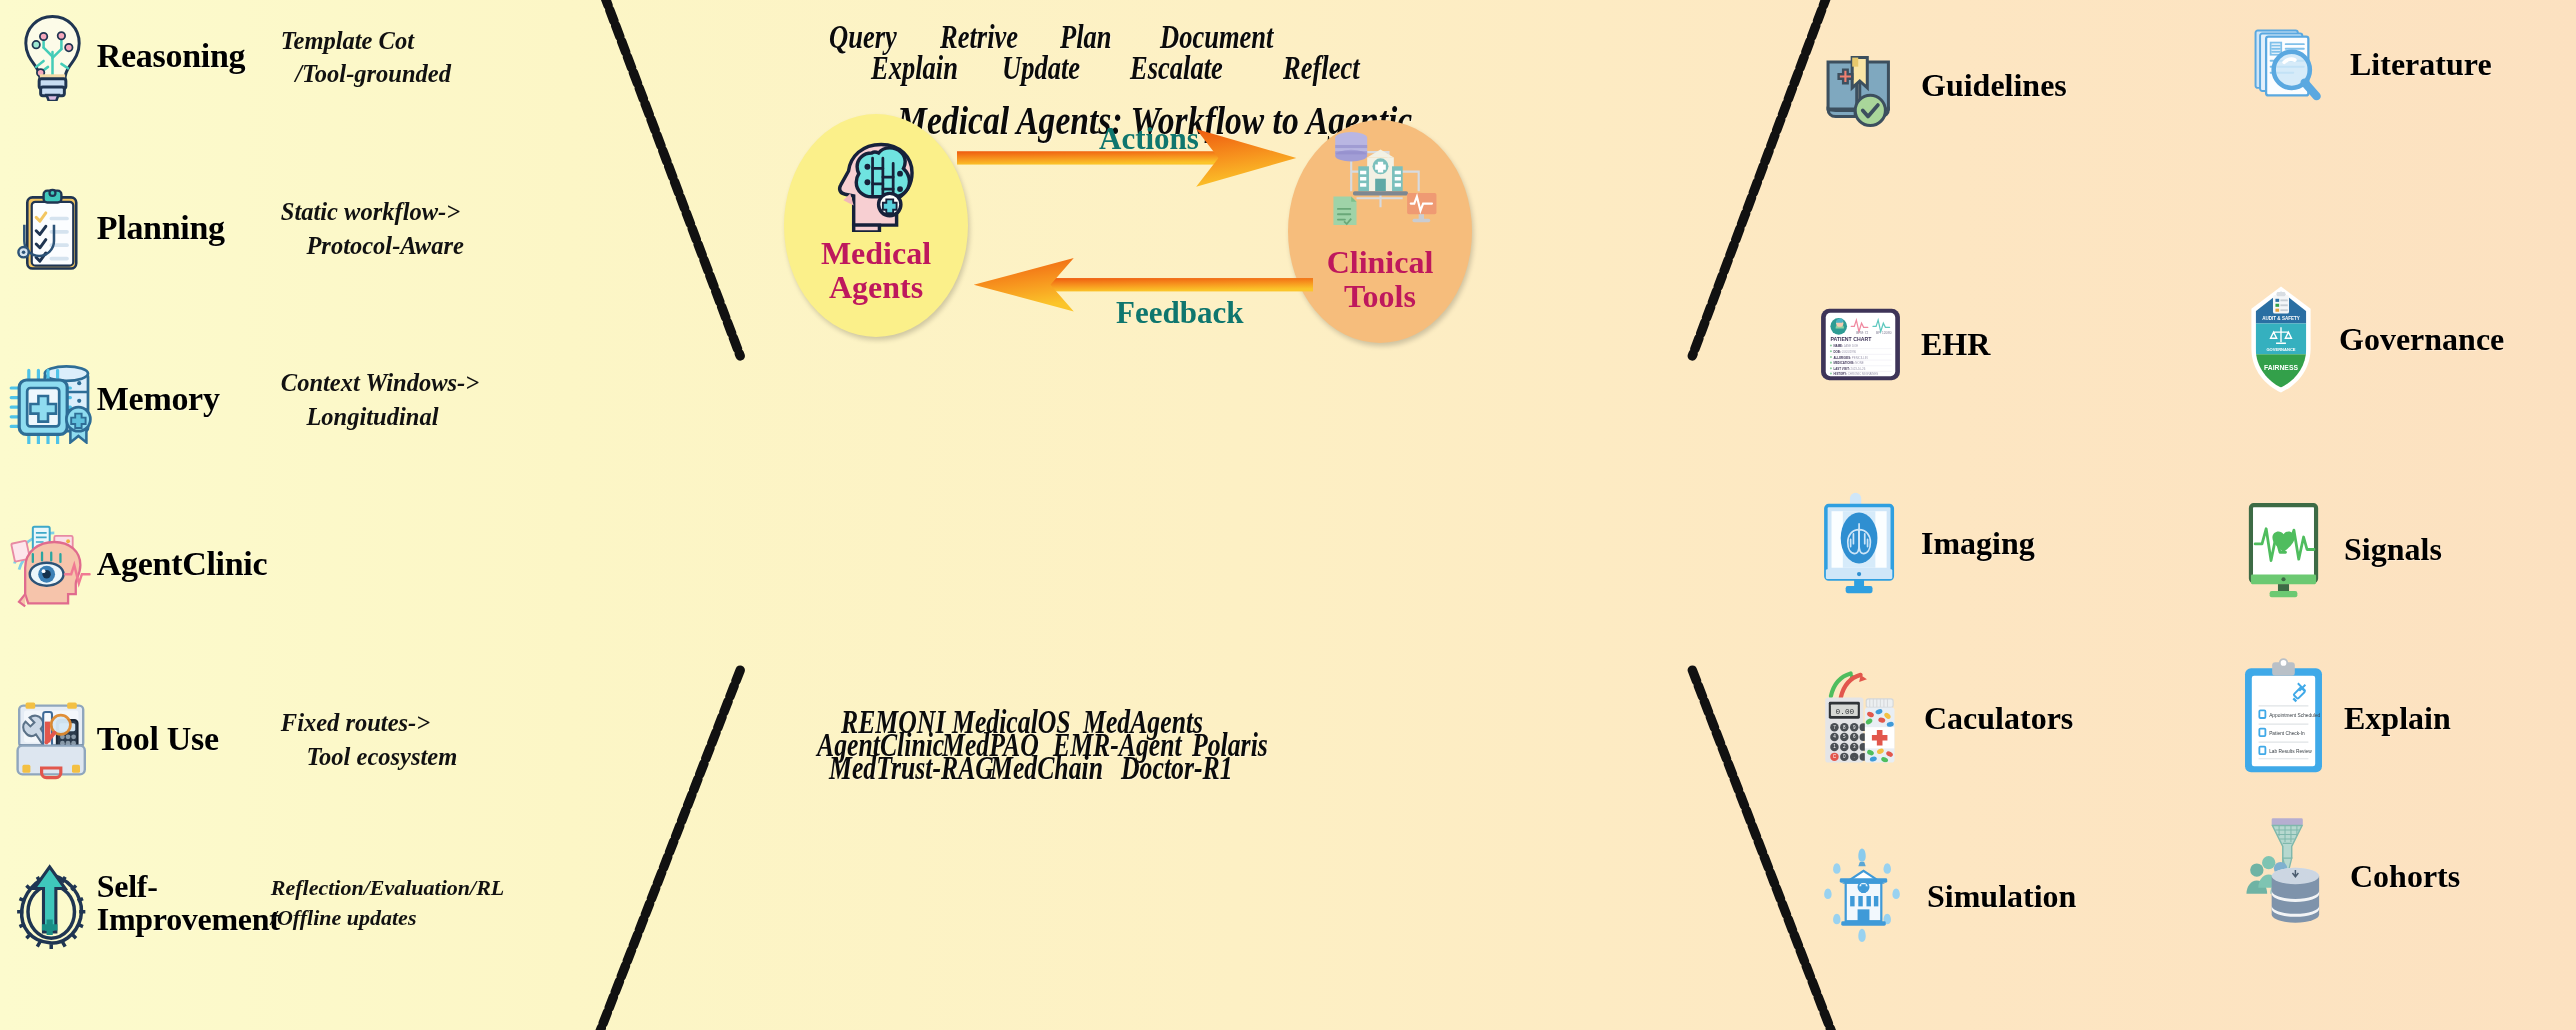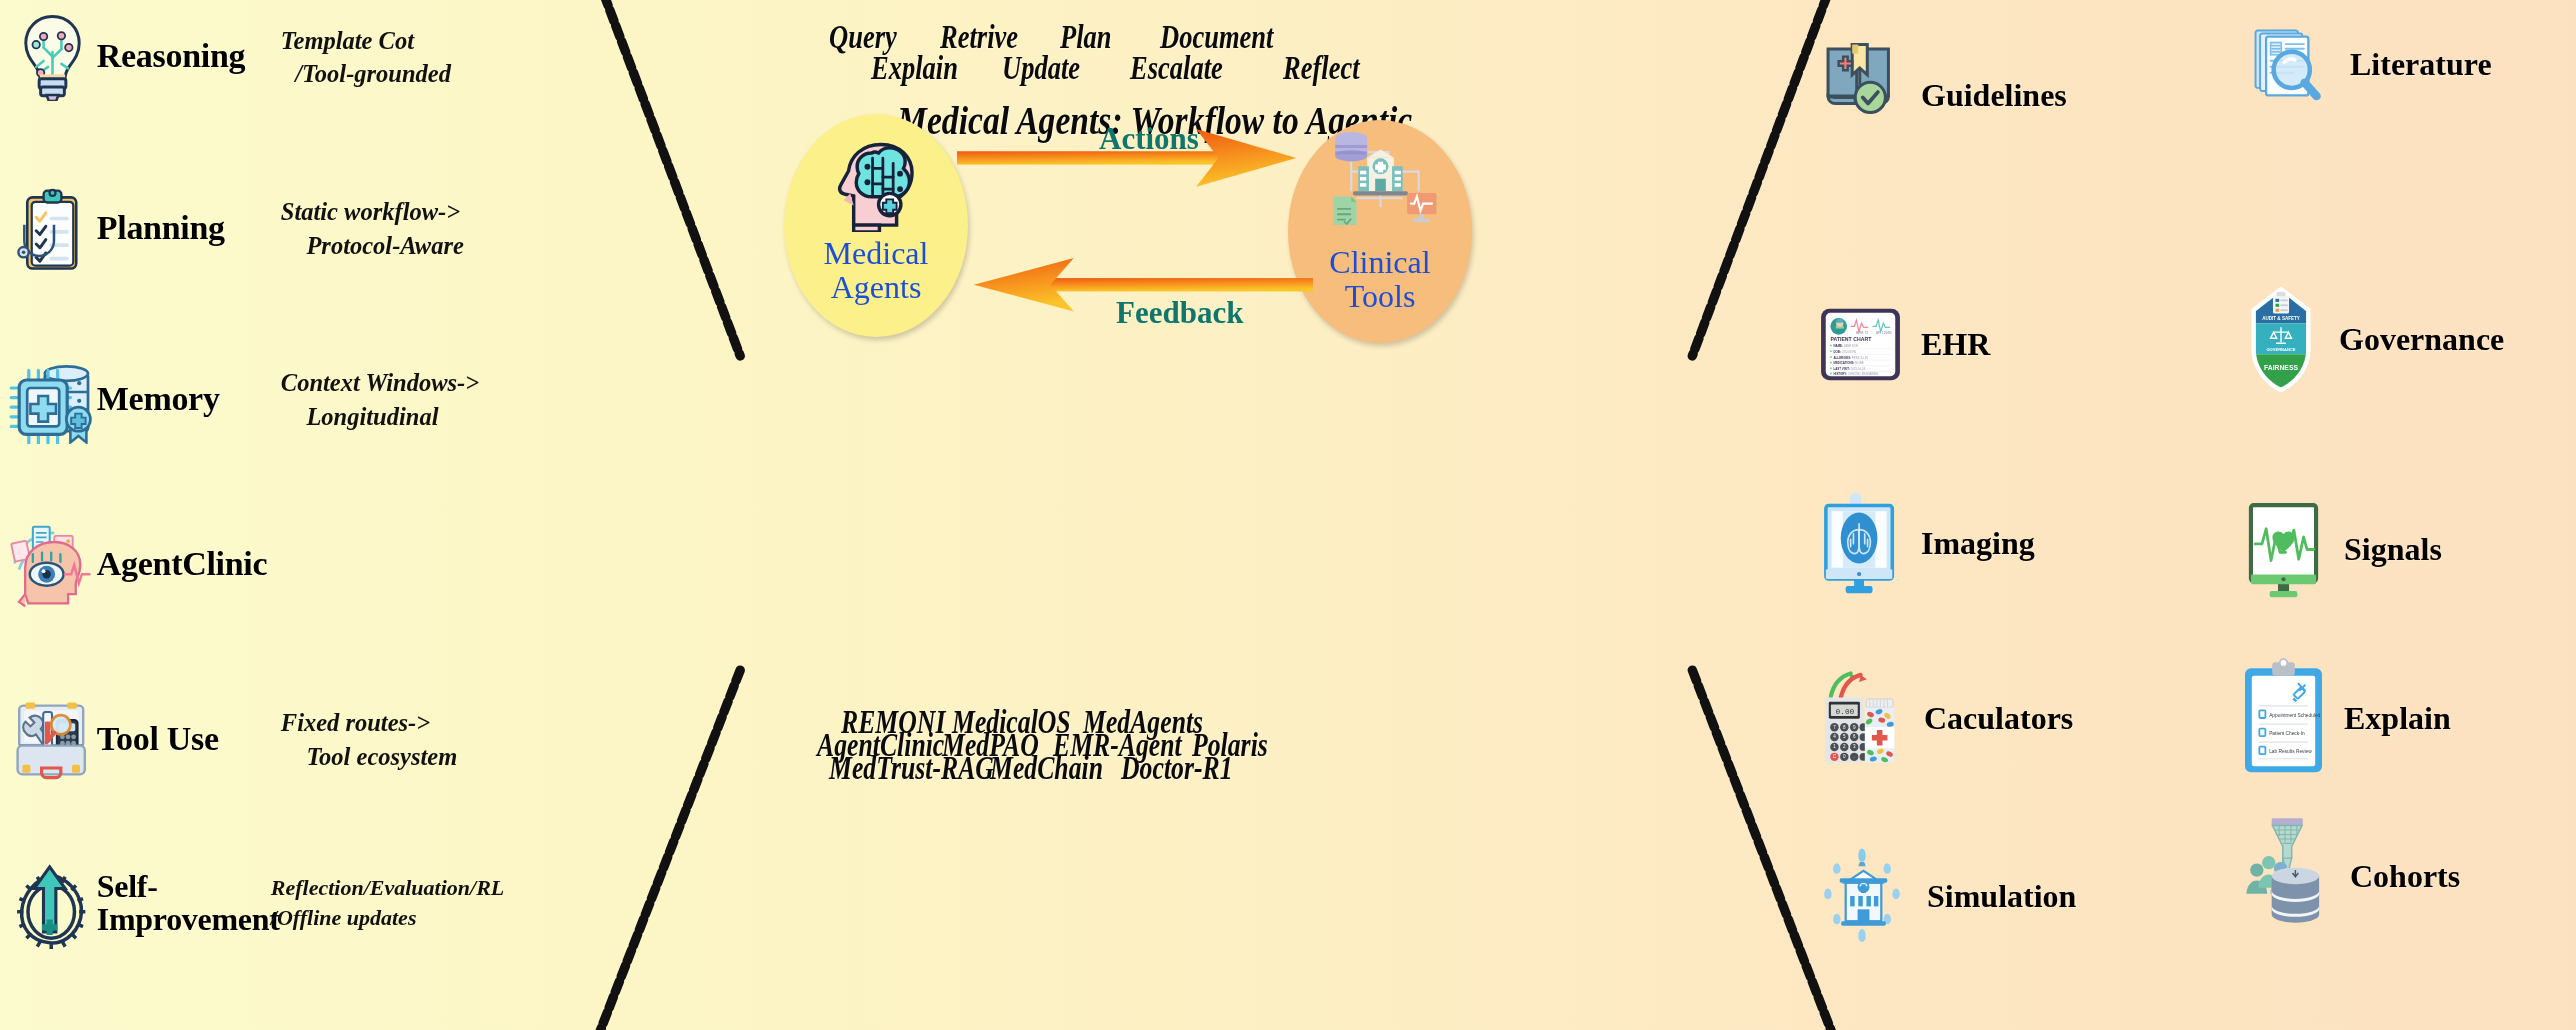--- a/index.html
+++ b/index.html
@@ -58,21 +58,21 @@
   }
 
   .node{
     position:absolute;border-radius:50%;
     display:flex;flex-direction:column;align-items:center;justify-content:flex-start;
     box-shadow:1.7px 3.3px 5.6px rgba(0,0,0,.18);
   }
   #agents-node{left:127px;top:114px;width:184px;height:223px;background:#fbf08a;}
   #tools-node{left:631px;top:120px;width:184px;height:223px;background:#f6bd7c;}
   .node-label{
-    font-family:"Liberation Serif",serif;font-weight:normal;font-size:32px;color:#1d4ed8;
+    font-family:"Liberation Serif",serif;font-weight:bold;font-size:32px;color:#be185d;
     text-align:center;line-height:1.06;margin-top:5.6px;
   }
   .node-icon{width:106px;height:103px;margin-top:14.5px;}
 
   .flow-label{
     position:absolute;font-family:"Liberation Serif",serif;font-weight:bold;
     font-size:31px;color:#0f766e;white-space:nowrap;
   }
 
   
@@ -429,21 +429,21 @@
 
     <div class="sys-row" style="left:172px;top:750px;">
       <div class="sys" style="width:161px">MedTrust-RAG</div>
       <div class="sys" style="width:131px">MedChain</div>
       <div class="sys" style="width:139px">Doctor-R1</div>
     </div>
   </div>
 
   <div id="right-column">
 
-    <div class="tool-cell" style="left:22px;top:31px;align-items:flex-end;">
+    <div class="tool-cell" style="left:22px;top:44px;">
       <div class="tool-icon">
         <svg viewBox="0 0 110 110" width="83" height="83">
           <path d="M12 24h38v62H12z" fill="#7fa8bf" stroke="#3c4f5e" stroke-width="4"></path>
           <path d="M54 24h38v62H54z" fill="#7fa8bf" stroke="#3c4f5e" stroke-width="4"></path>
           <path d="M12 86c0 6 4 10 10 10h26v-8H22c-6 0-10-2-10-2z" fill="#7fa8bf" stroke="#3c4f5e" stroke-width="4"></path>
           <path d="M92 86c0 6-4 10-10 10H56v-8h26c6 0 10-2 10-2z" fill="#7fa8bf" stroke="#3c4f5e" stroke-width="4"></path>
           <path d="M44 18h20v40l-10-9-10 9z" fill="#fae6a6" stroke="#3c4f5e" stroke-width="4"></path>
           <path d="M44 18h8v12h-8z" fill="#e8c96c"></path>
           <path d="M26 40h6v-6h6v6h6v6h-6v6h-6v-6h-6z" fill="#f08070" stroke="#3c4f5e" stroke-width="3.2"></path>
           <circle cx="68" cy="88" r="20" fill="#a9d69a" stroke="#3c4f5e" stroke-width="4"></circle>

